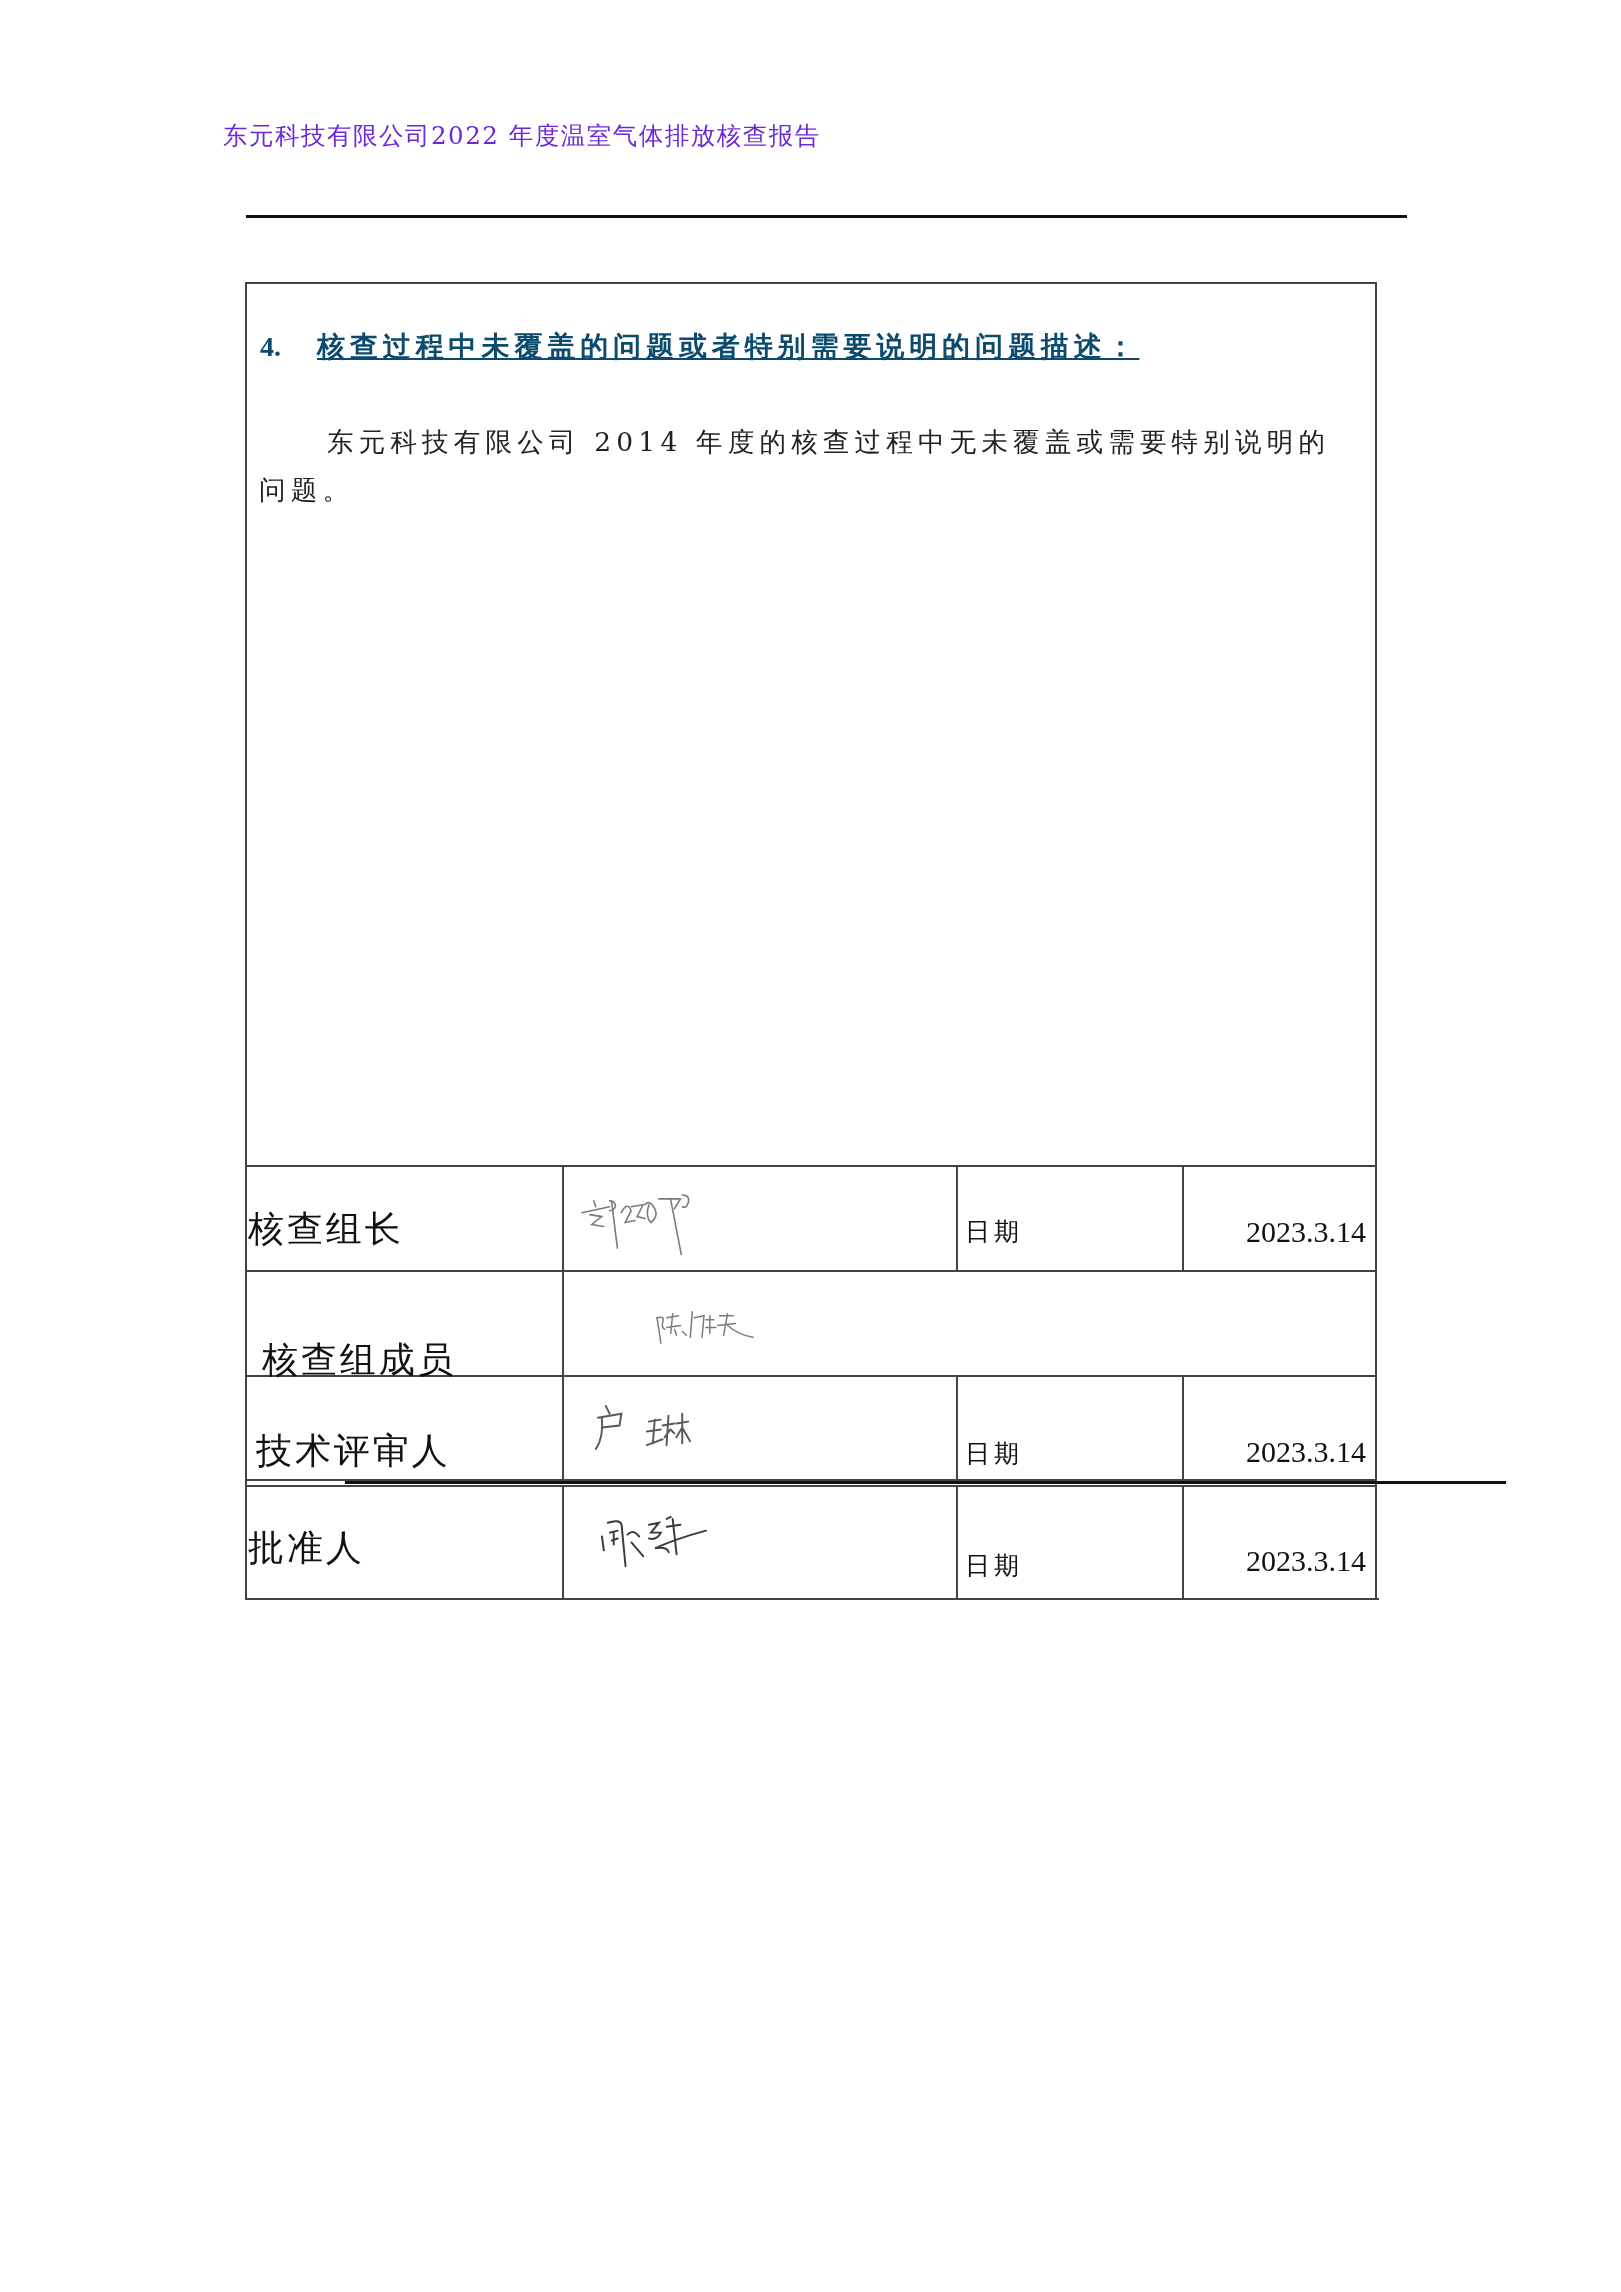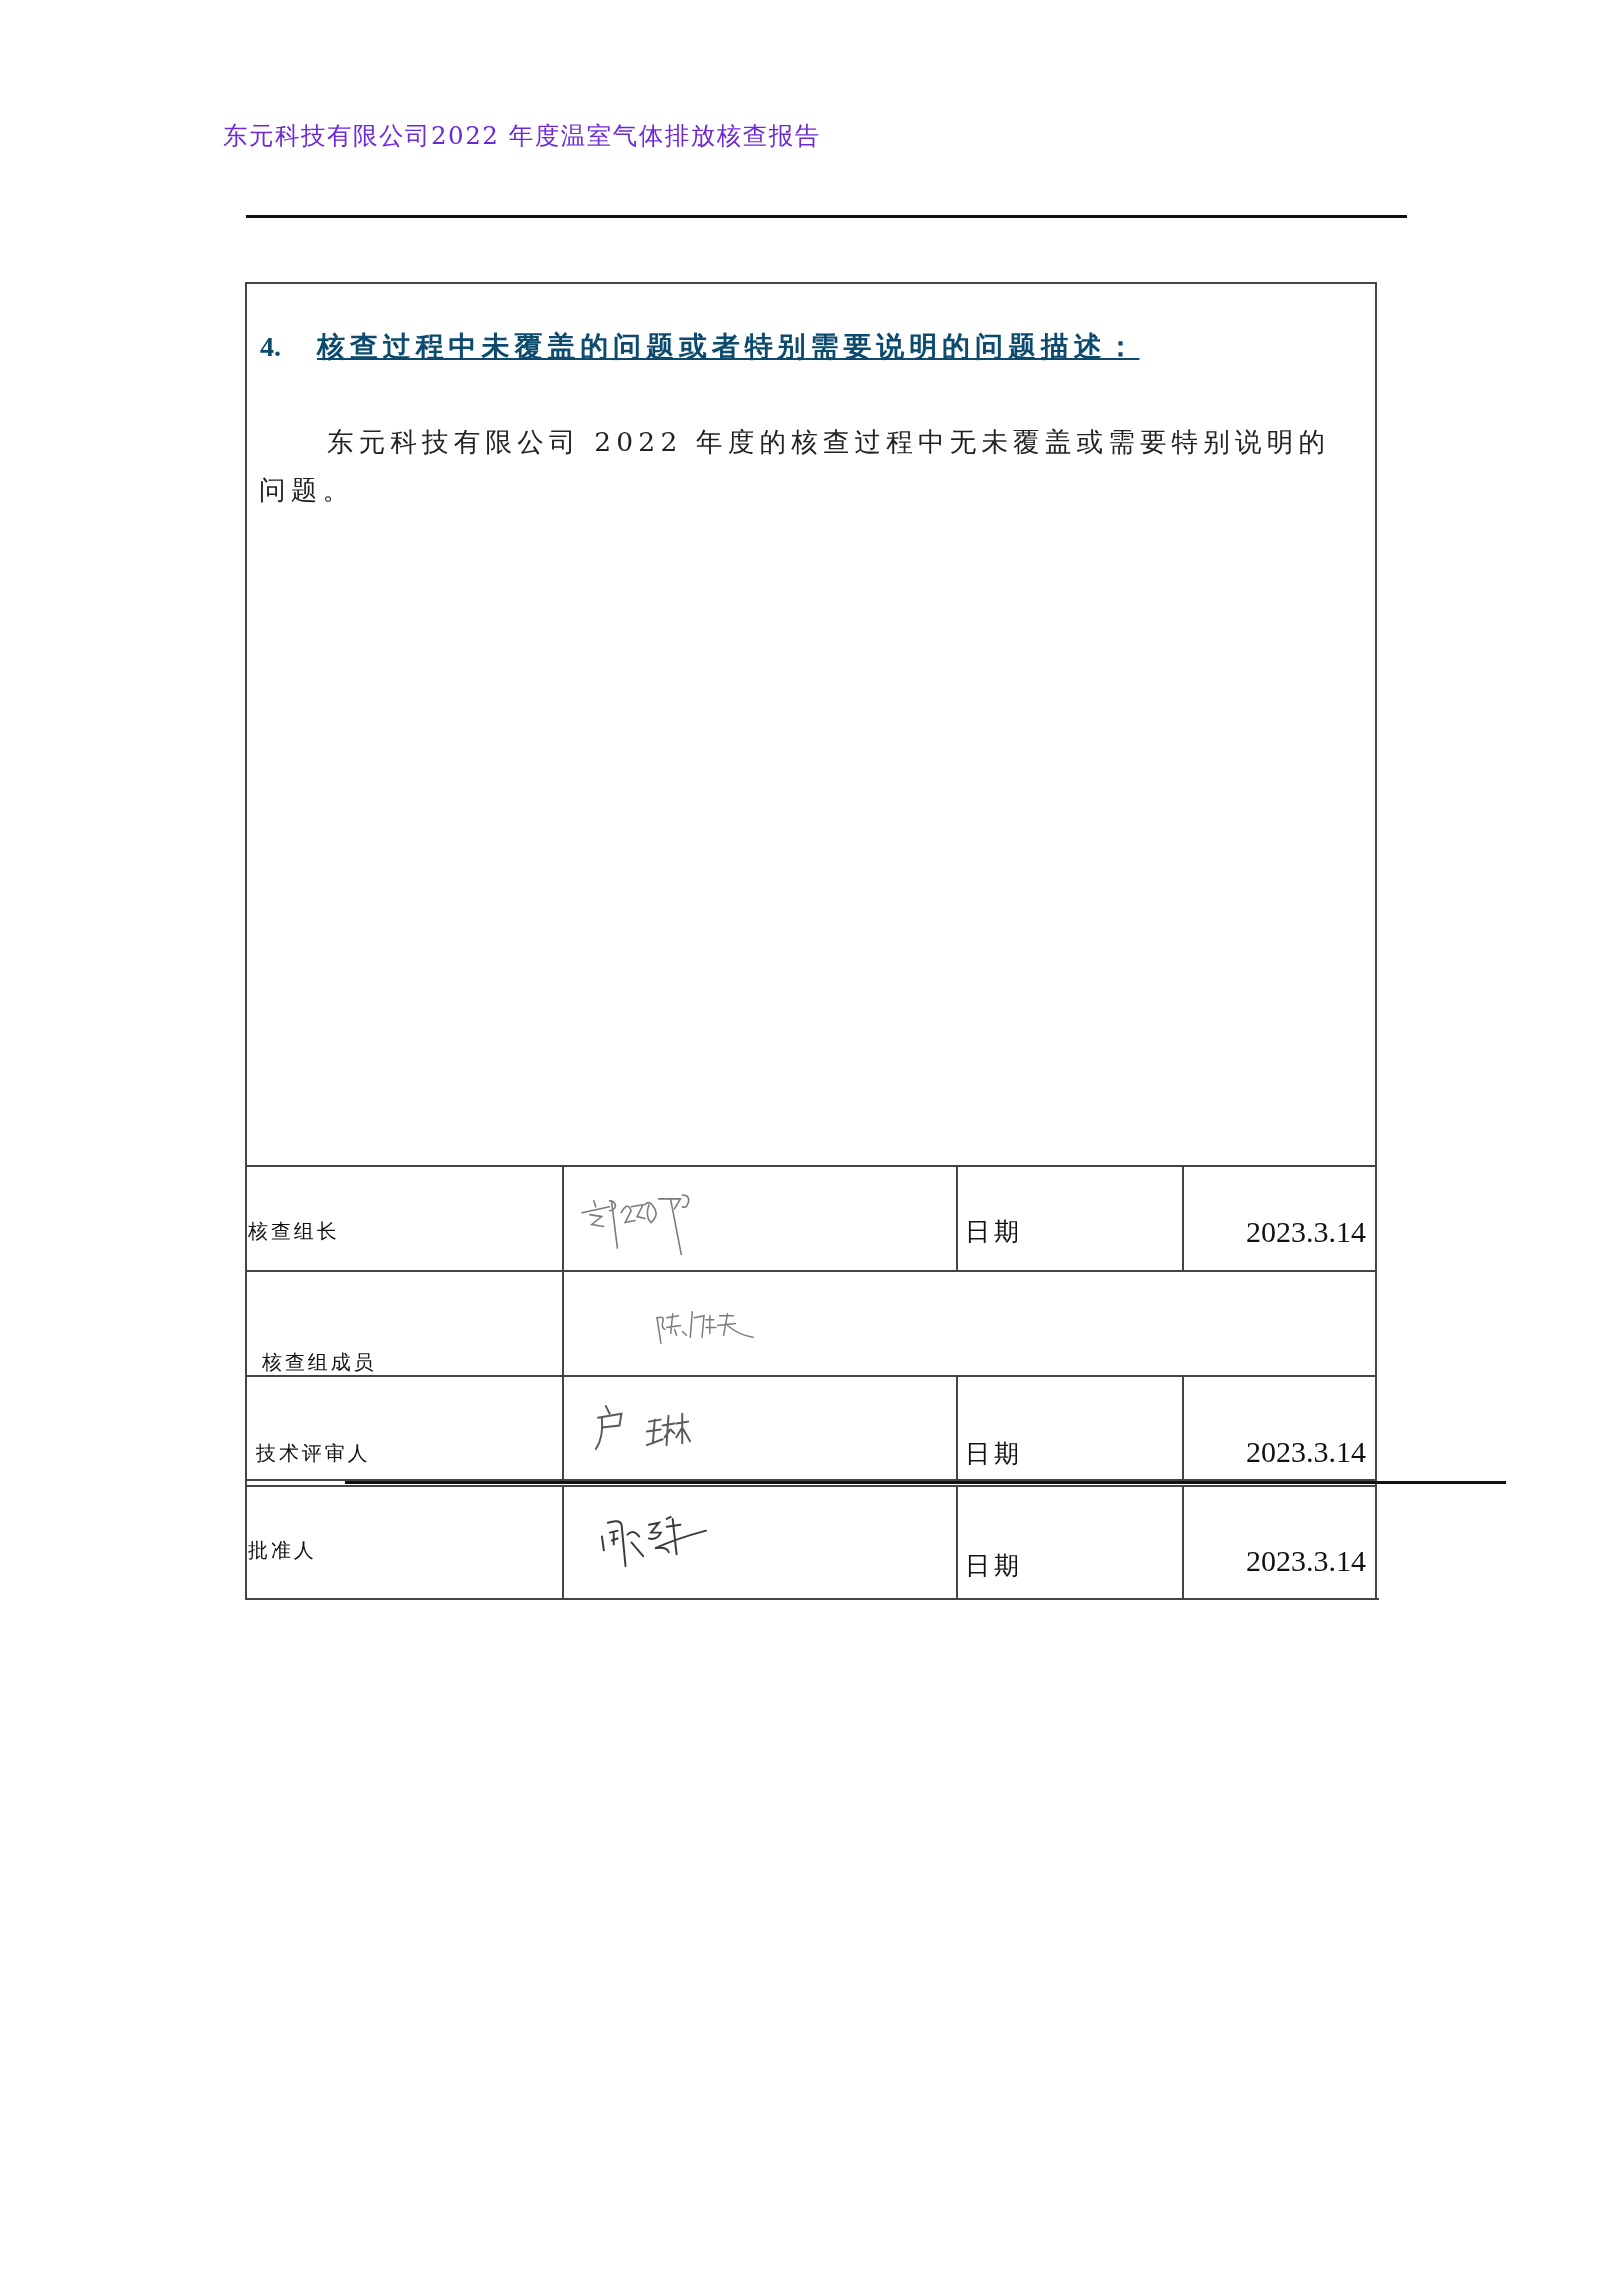--- a/index.html
+++ b/index.html
@@ -81,24 +81,25 @@
   .vline { position: absolute; width: 2px; background: #444444; }
   .thick-rule {
     left: 345px;
     top: 1481px;
     width: 1161px;
     height: 2.9px;
     background: #111111;
   }
 
   .cell-label {
-    font-size: 20px;
+    font-size: 36px;
     line-height: 33px;
     letter-spacing: 2.9px;
     color: #111111;
+    font-family: Liberation Mono, monospace;
   }
   .cell-date-label {
     font-size: 25px;
     line-height: 33px;
     letter-spacing: 3.9px;
     color: #111111;
   }
   .cell-date {
     font-family: "Liberation Serif", serif;
     font-size: 30px;
@@ -122,21 +123,21 @@
 
 <div class="abs doc-title">东元科技有限公司2022 年度温室气体排放核查报告</div>
 <div class="abs header-rule"></div>
 
 <div class="abs outer-box"></div>
 
 <div class="abs section-heading">
   <span class="num">4.</span><span class="txt">核查过程中未覆盖的问题或者特别需要说明的问题描述：</span>
 </div>
 
-<div class="abs para">东元科技有限公司 2022 年度的核查过程中无未覆盖或需要特别说明的问题。</div>
+<div class="abs para">东元科技有限公司 2014 年度的核查过程中无未覆盖或需要特别说明的问题。</div>
 
 <div>
 
   <div class="hline" style="left:245px; top:1165px; width:1132px;"></div>
   <div class="hline" style="left:245px; top:1270px; width:1132px;"></div>
   <div class="hline" style="left:245px; top:1375px; width:1132px;"></div>
   <div class="hline" style="left:245px; top:1479px; width:1132px;"></div>
   <div class="hline" style="left:245px; top:1485px; width:1132px;"></div>
   <div class="hline" style="left:245px; top:1598px; width:1134px;"></div>
   <div class="abs thick-rule"></div>

